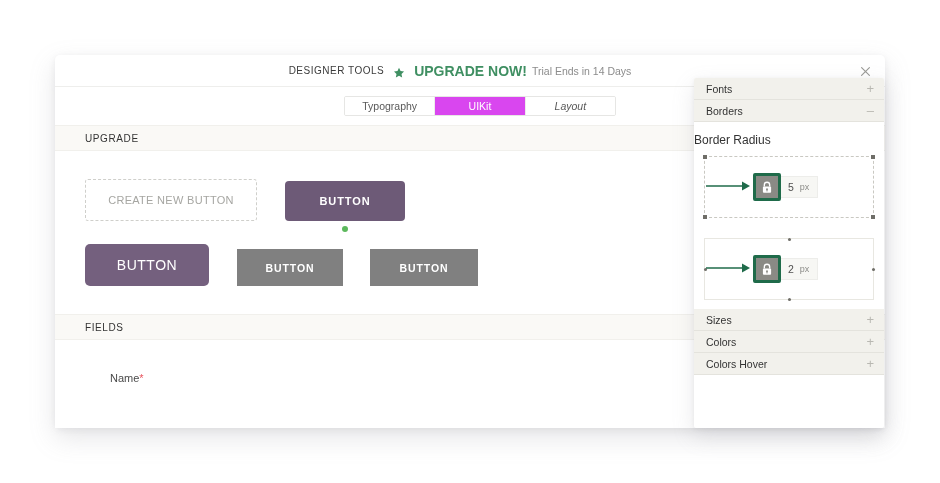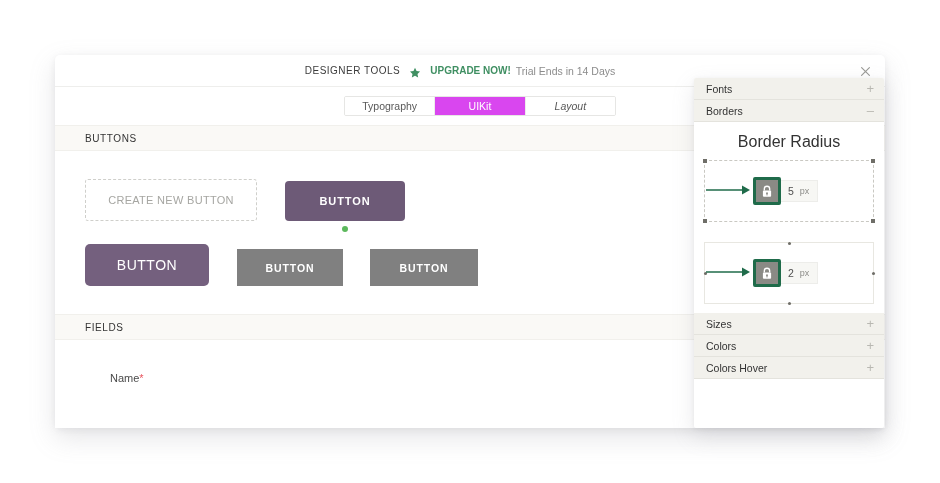--- a/index.html
+++ b/index.html
@@ -48,21 +48,21 @@
     margin-left: -20px;
   }
   .designer-tools {
     font-size: 10px;
     letter-spacing: 0.5px;
     color: #3b3b3b;
     font-weight: 400;
   }
   .star-icon { display: block; width: 12px; height: 12px; }
   .upgrade-now {
-    font-size: 10px;
+    font-size: 14px;
     color: #3f8f62;
     font-weight: 700;
   }
   .trial-text {
     font-size: 10.5px;
     color: #8c8c8c;
     font-weight: 400;
     margin-left: -4px;
   }
   #close-button {
@@ -249,22 +249,22 @@
     color: #b9b8b2;
     font-size: 13px;
     line-height: 1;
     font-family: "Liberation Sans", sans-serif;
   }
 
   .acc-body { background: #ffffff; }
 
   .ctrl-group { padding: 11px 0 9px 0; }
   .ctrl-title {
-    text-align: center;
-    font-size: 16px;
+    text-align: left;
+    font-size: 12px;
     color: #333333;
     margin-bottom: 9px;
   }
 
   .ctrl-box-wrap {
     position: relative;
     margin: 0 10px;
     height: 62px;
   }
   .sel-box {
@@ -369,21 +369,21 @@
     <div id="tabs-row">
       <div class="tabs">
         <div class="tab">Typography</div>
         <div class="tab active">UIKit</div>
         <div class="tab">Layout</div>
       </div>
     </div>
 
     <div id="canvas">
 
-      <div class="section-head">BUTTONS</div>
+      <div class="section-head">UPGRADE</div>
 
       <div class="btn-area">
 
         <div class="btn-row">
           <div class="create-new-button">CREATE NEW BUTTON</div>
           <div class="btn-slot sp-a">
             <div class="ui-btn purple-a">BUTTON</div>
             <span class="green-dot"></span>
           </div>
         </div>

